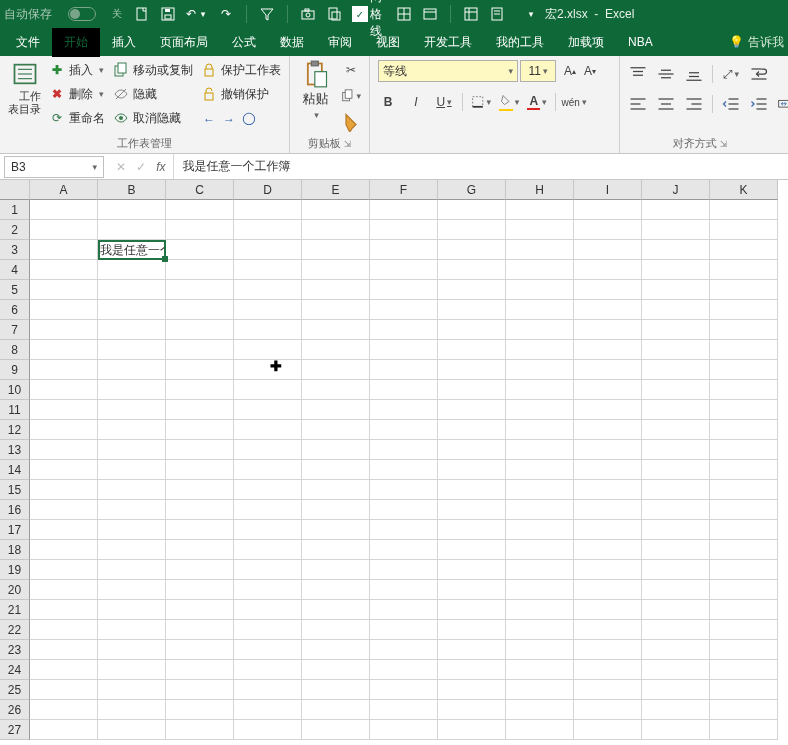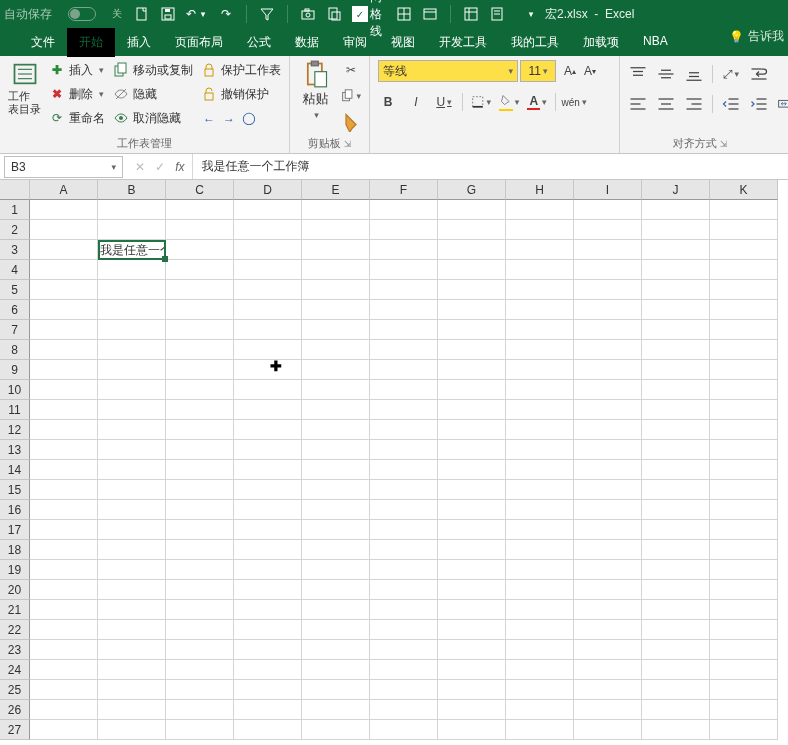--- a/index.html
+++ b/index.html
@@ -6,41 +6,41 @@
   body { width: 788px; height: 745px; overflow: hidden; background: #fff; font-size: 12px; color: #333; }
   .titlebar { height: 28px; background: #0e6837; color: #d9ead8; display: flex; align-items: center; padding: 0 4px; gap: 6px; }
   .titlebar .autosave { display: flex; align-items: center; gap: 16px; color: #a9c7b5; }
   .toggle { width: 28px; height: 14px; border: 1px solid #7aa48a; border-radius: 7px; position: relative; }
   .toggle::after { content:""; position:absolute; width:10px; height:10px; background:#7aa48a; border-radius:50%; left:1px; top:1px;}
   .qat { display: flex; gap: 10px; color: #fff; margin-left: 6px; align-items:center;}
   .qat span, .qat svg { width: 16px; height: 16px; display:inline-flex; align-items:center; justify-content:center;}
   .qat .sep { width:1px; height:18px; background:#3a8a5a; margin:0 2px;}
   .checkbox { width:12px; height:12px; background:#fff; display:inline-flex; align-items:center; justify-content:center; color:#0e6837; font-size:10px; margin-right:2px;}
   .title-center { flex:1; text-align:left; color:#e8f2ea; font-size:12px; }
-  .ribbon-tabs { height: 28px; background: #0e6837; display:flex; align-items:flex-start; color:#fff; padding-left:19px; gap:0; }
+  .ribbon-tabs { height: 28px; background: #0e6837; display:flex; align-items:center; color:#fff; padding-left:4px; gap:0; }
   .tab { padding: 6px 12px; cursor:pointer; font-size:12px; }
   .tab.active { background:#000000; color:#0e6837; }
   .tell-me { margin-left:auto; display:flex; align-items:center; gap:4px; padding-right:4px; color:#d9ead8; font-size:12px;}
   .ribbon { height: 98px; background:#f3f3f3; border-bottom:1px solid #c6c6c6; display:flex; }
   .group { border-right:1px solid #d0d0d0; padding:4px 8px 2px 8px; display:flex; flex-direction:column; justify-content:space-between; }
   .group-label { text-align:center; font-size:11px; color:#666; padding-top:2px;}
   .grp-body { display:flex; gap:8px; flex:1; align-items:flex-start;}
   .bigbtn { display:flex; flex-direction:column; align-items:center; justify-content:center; width:44px; gap:2px;}
   .bigbtn .ico { width:28px; height:28px; display:flex; align-items:center; justify-content:center;}
   .col { display:flex; flex-direction:column; gap:4px; }
   .item { display:flex; align-items:center; gap:4px; font-size:12px; color:#333; white-space:nowrap; height:20px;}
   .item .ico { width:16px; height:16px; display:flex; align-items:center; justify-content:center;}
   .dd { font-size:9px; color:#666; margin-left:2px;}
-  .font-box, .size-box { border:1px solid #b0b0b0; background:#fde047; height:22px; display:flex; align-items:center; padding:0 4px; font-size:12px;}
+  .font-box, .size-box { border:1px solid #b0b0b0; background:#fef9c3; height:22px; display:flex; align-items:center; padding:0 4px; font-size:12px;}
   .font-box { width:140px;}
   .size-box { width:36px; justify-content:center; margin-left:2px;}
   .btnrow { display:flex; gap:8px; align-items:center; margin-top:4px;}
   .ib { width:20px; height:20px; display:flex; align-items:center; justify-content:center; color:#444; position:relative;}
   .formula-bar { height:26px; border-bottom:1px solid #c6c6c6; display:flex; align-items:center; background:#fff;}
-  .name-box { width:119px; border:1px solid #c0c0c0; height:22px; margin:0 4px; display:flex; align-items:center; padding:0 6px; justify-content:space-between;}
+  .name-box { width:100px; border:1px solid #c0c0c0; height:22px; margin:0 4px; display:flex; align-items:center; padding:0 6px; justify-content:space-between;}
   .fx-btns { display:flex; align-items:center; gap:10px; padding:0 8px; color:#888;}
   .fx-input { flex:1; border-left:1px solid #d8d8d8; height:100%; display:flex; align-items:center; padding:0 8px;}
   .sheet { position:relative; width:100%; height:calc(745px - 28px - 28px - 98px - 26px); overflow:hidden;}
   .corner { position:absolute; left:0; top:0; width:30px; height:20px; background:#e6e6e6; border-right:1px solid #c6c6c6; border-bottom:1px solid #999;}
   .colheads { position:absolute; left:30px; top:0; height:20px; display:flex;}
   .ch { width:68px; text-align:center; background:#e6e6e6; border-right:1px solid #c6c6c6; border-bottom:1px solid #999; font-size:12px; color:#333; line-height:20px;}
   .rowheads { position:absolute; left:0; top:20px; width:30px; }
   .rh { height:20px; text-align:center; background:#e6e6e6; border-right:1px solid #999; border-bottom:1px solid #c6c6c6; font-size:12px; color:#333; line-height:20px;}
   .cells { position:absolute; left:30px; top:20px; }
   .row { display:flex; height:20px;}
@@ -161,21 +161,21 @@
     <div class="grp-body">
       <div class="bigbtn">
         <span class="ico">
             <svg viewBox="0 0 24 24">
               <rect x="3" y="4" width="18" height="16" fill="none" stroke="#3a7c50" stroke-width="1.5"></rect>
               <line x1="6" y1="8" x2="18" y2="8" stroke="#3a7c50"></line>
               <line x1="6" y1="12" x2="18" y2="12" stroke="#3a7c50"></line>
               <line x1="6" y1="16" x2="18" y2="16" stroke="#3a7c50"></line>
             </svg>
           </span>
-        <span style="font-size:11px;text-align:left;white-space:pre-line;line-height:1.2;">工作
+        <span style="font-size:11px;text-align:right;white-space:pre-line;line-height:1.2;">工作
 表目录</span>
       </div>
       <div class="col">
         <div class="item">
             <span class="ico" style="color:#2a8a3a;font-weight:bold;">✚</span>
             <span>插入</span>
             <span class="dd">▾</span>
           </div>
         <div class="item">
             <span class="ico" style="color:#c33;font-weight:bold;">✖</span>

